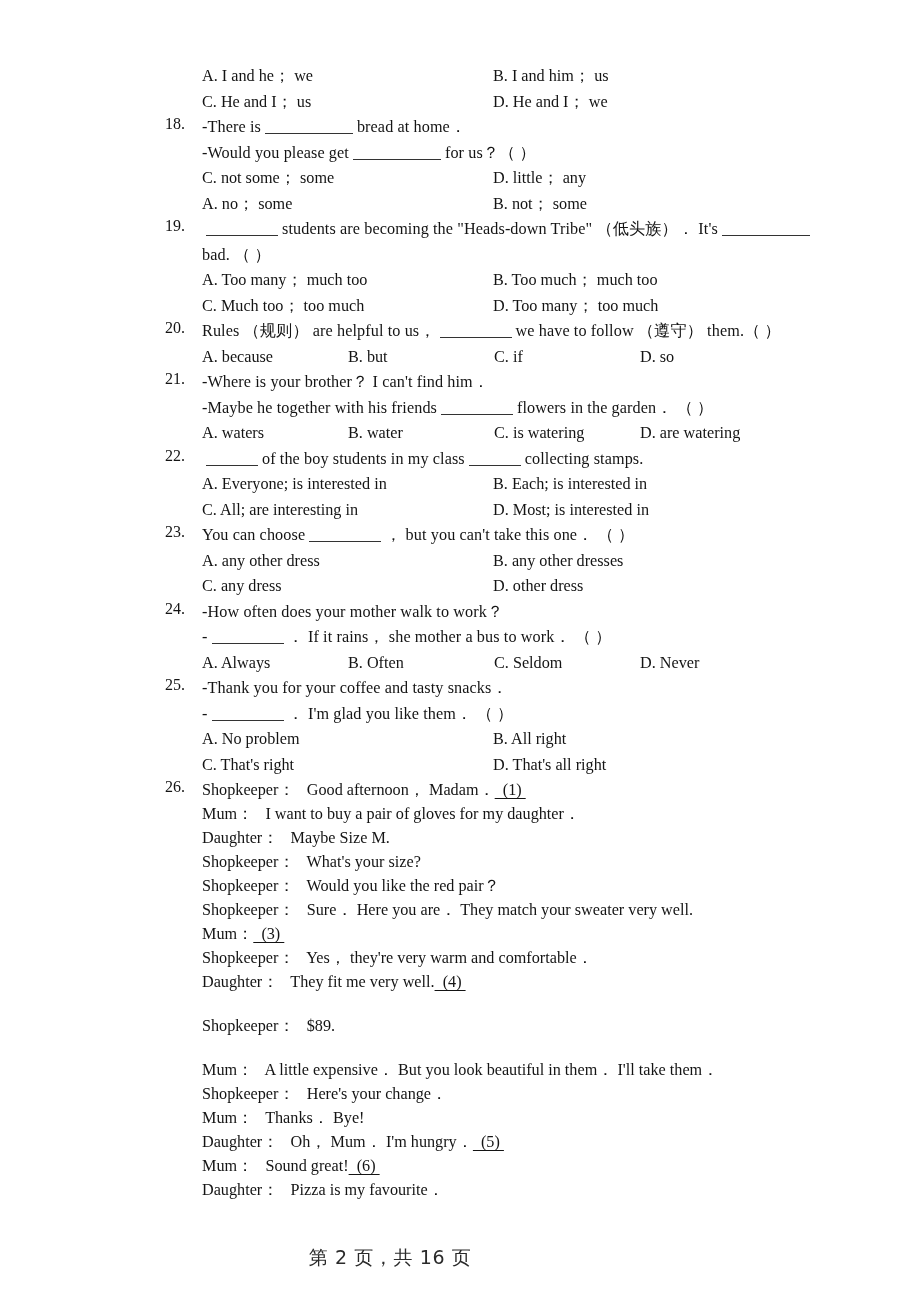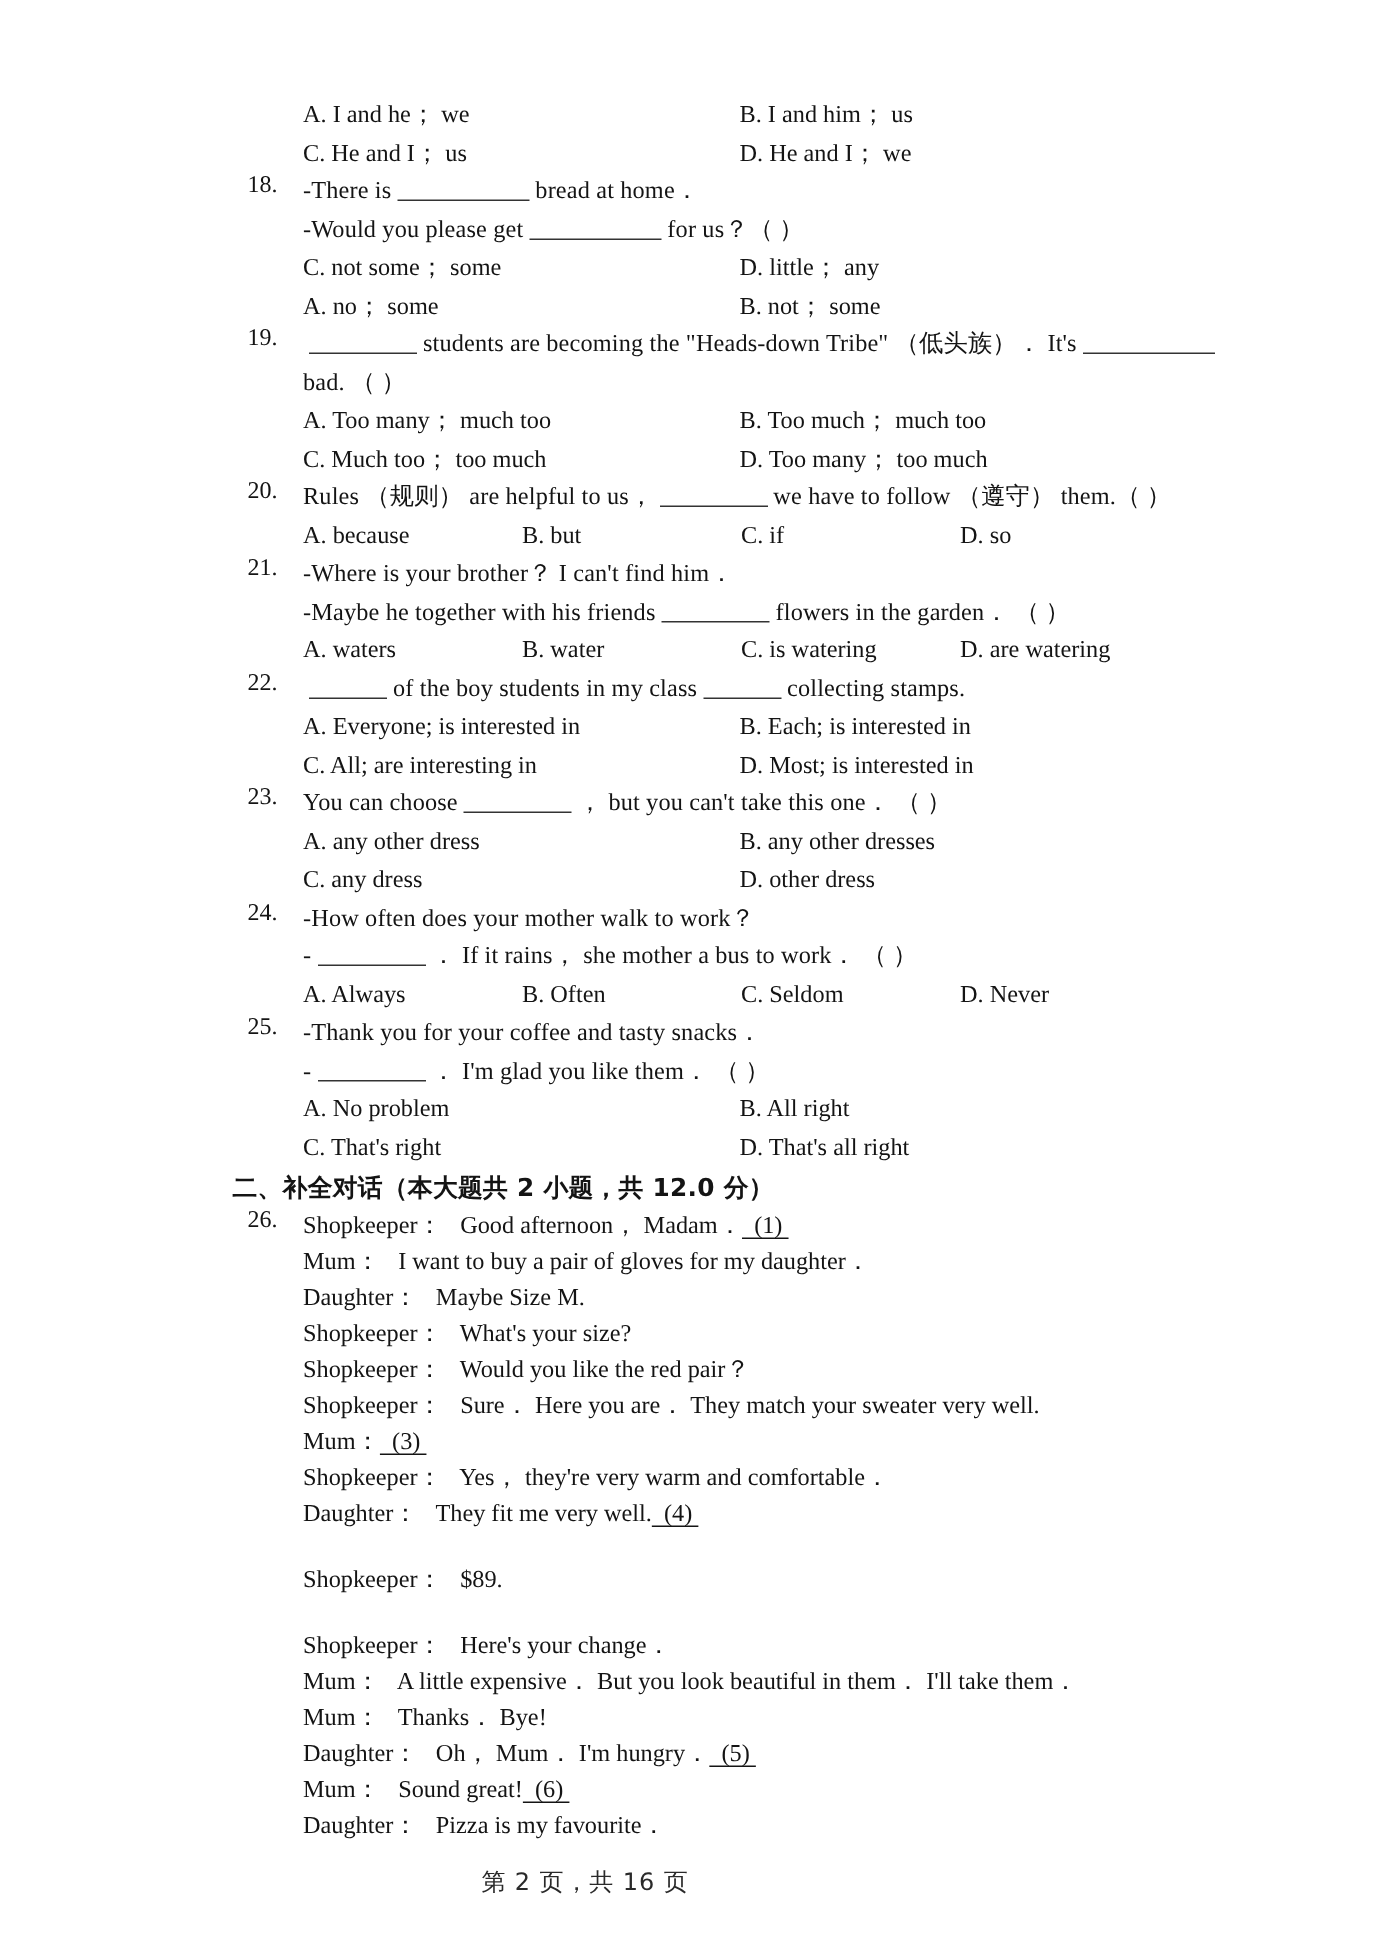--- a/index.html
+++ b/index.html
@@ -100,21 +100,21 @@
     text-underline-offset: 3px;
   }
 
   
   .footer {
     position: absolute;
     left: 0;
     top: 1245px;
     width: 780px;
     text-align: center;
-    font-size: 16px;
+    font-size: 19px;
     color: #2a2a2a;
     font-family: "DejaVu Sans", "Liberation Sans", sans-serif;
     letter-spacing: 0.6px;
   }
 
   .content {
     position: absolute;
     left: 155px;
     top: 64px;
     width: 700px;
@@ -212,37 +212,36 @@
       <div class="line"><span>-Thank you for your coffee and tasty snacks．</span></div>
       <div class="line"><span>-</span><span class="blank b-md"></span><span>．  I'm glad you like them．  （    ）</span></div>
       <div class="opts2">
         <span class="o1">A. No problem</span><span class="o2">B. All right</span>
       </div>
       <div class="opts2">
         <span class="o1">C. That's right</span><span class="o2">D. That's all right</span>
       </div>
     </div>
 
-    <div class="section-head">二、补全对话（本大题共 2 小题，共 12.0 分）</div>
 
     <div class="qblock" style="padding-left:0;">
       <span class="qnum" style="top:0;">26.</span>
       <div id="dialogue-host">
           <div class="dlg"><span>Shopkeeper：</span><span>&nbsp;&nbsp; Good afternoon，  Madam．</span><span class="uline">&nbsp;&nbsp;(1)&nbsp;</span></div>
           <div class="dlg"><span>Mum：</span><span>&nbsp;&nbsp; I want to buy a pair of gloves for my daughter．</span></div>
           <div class="dlg"><span>Daughter：</span><span>&nbsp;&nbsp; Maybe Size M.</span></div>
           <div class="dlg"><span>Shopkeeper：</span><span>&nbsp;&nbsp; What's your size?</span></div>
           <div class="dlg"><span>Shopkeeper：</span><span>&nbsp;&nbsp; Would you like the red pair？</span></div>
           <div class="dlg"><span>Shopkeeper：</span><span>&nbsp;&nbsp; Sure．  Here you are．  They match your sweater very well.</span></div>
           <div class="dlg"><span>Mum：</span><span class="uline">&nbsp;&nbsp;(3)&nbsp;</span></div>
           <div class="dlg"><span>Shopkeeper：</span><span>&nbsp;&nbsp; Yes，  they're very warm and comfortable．</span></div>
           <div class="dlg gap-after"><span>Daughter：</span><span>&nbsp;&nbsp; They fit me very well.</span><span class="uline">&nbsp;&nbsp;(4)&nbsp;</span></div>
           <div class="dlg gap-after"><span>Shopkeeper：</span><span>&nbsp;&nbsp; $89.</span></div>
+          <div class="dlg"><span>Mum：</span><span>&nbsp;&nbsp; A little expensive．  But you look beautiful in them．  I'll take them．</span></div>
           <div class="dlg"><span>Shopkeeper：</span><span>&nbsp;&nbsp; Here's your change．</span></div>
-          <div class="dlg"><span>Mum：</span><span>&nbsp;&nbsp; A little expensive．  But you look beautiful in them．  I'll take them．</span></div>
           <div class="dlg"><span>Mum：</span><span>&nbsp;&nbsp; Thanks．  Bye!</span></div>
           <div class="dlg"><span>Daughter：</span><span>&nbsp;&nbsp; Oh，  Mum．  I'm hungry．</span><span class="uline">&nbsp;&nbsp;(5)&nbsp;</span></div>
           <div class="dlg"><span>Mum：</span><span>&nbsp;&nbsp; Sound great!</span><span class="uline">&nbsp;&nbsp;(6)&nbsp;</span></div>
           <div class="dlg"><span>Daughter：</span><span>&nbsp;&nbsp; Pizza is my favourite．</span></div>
         </div>
     </div>
 
   </div>
 
   <div class="footer">第 2 页，共 16 页</div>

